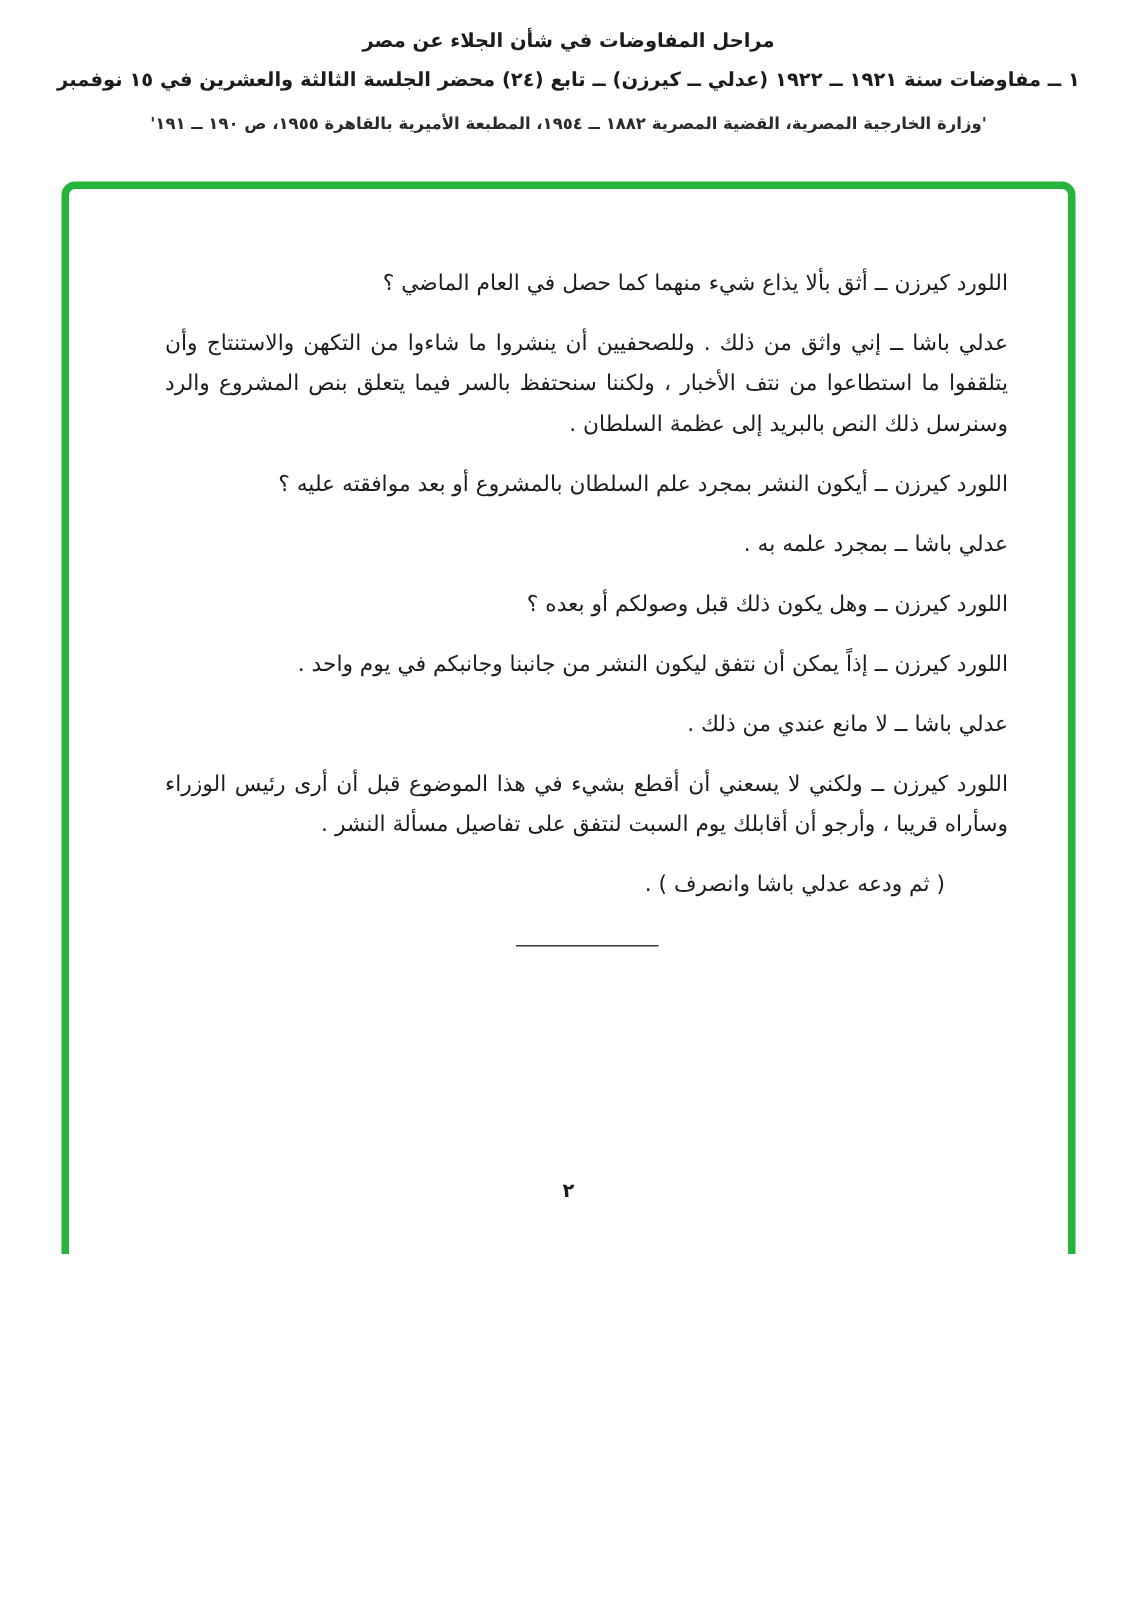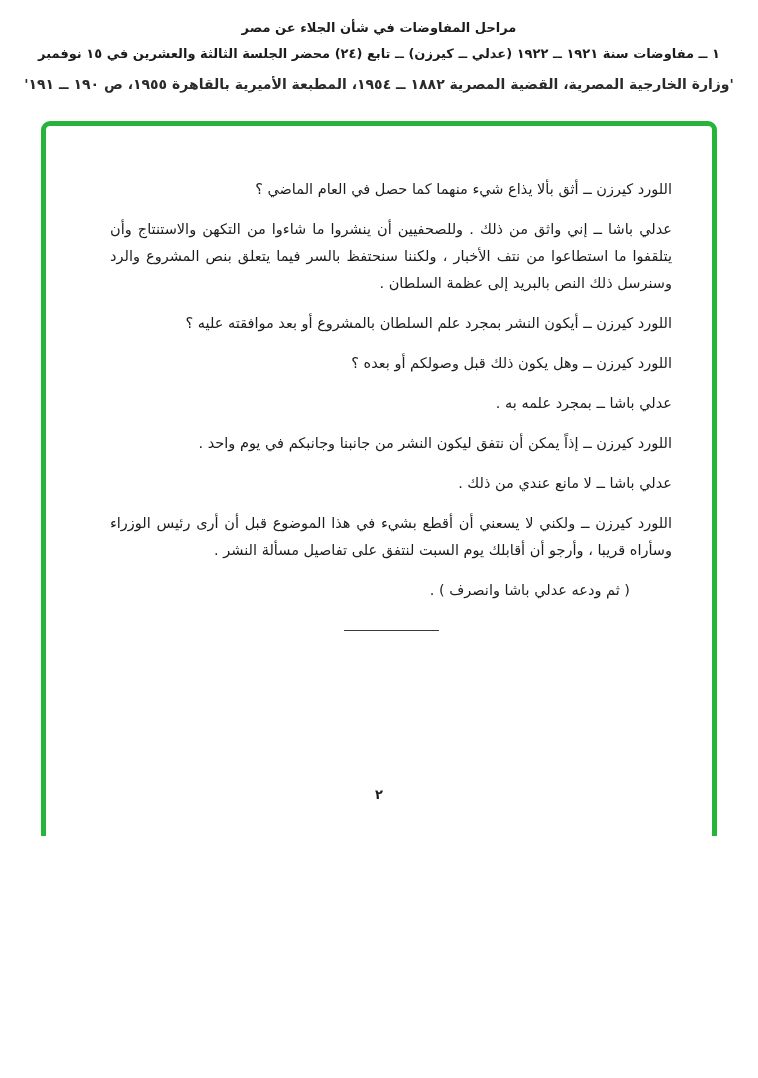--- a/index.html
+++ b/index.html
@@ -25,21 +25,21 @@
     font-size: 13px;
     font-weight: bold;
     margin-bottom: 11px;
     letter-spacing: 0.2px;
   }
   .doc-subtitle {
     font-size: 13px;
     font-weight: bold;
   }
   .doc-source {
-    font-size: 14px;
+    font-size: 11px;
     font-weight: bold;
     margin-top: 15px;
     color: #2a2a2a;
   }
   .green-box {
     position: absolute;
     left: 41px;
     top: 121px;
     width: 676px;
     height: 880px;
@@ -84,22 +84,22 @@
   <header class="doc-header">
     <div class="doc-title">مراحل المفاوضات في شأن الجلاء عن مصر</div>
     <div class="doc-subtitle">١ ــ مفاوضات سنة ١٩٢١ ــ ١٩٢٢ (عدلي ــ كيرزن) ــ تابع (٢٤) محضر الجلسة الثالثة والعشرين في ١٥ نوفمبر</div>
     <div class="doc-source">'وزارة الخارجية المصرية، القضية المصرية ١٨٨٢ ــ ١٩٥٤، المطبعة الأميرية بالقاهرة ١٩٥٥، ص ١٩٠ ــ ١٩١'</div>
   </header>
 
   <section class="green-box">
     <p class="para">اللورد كيرزن ــ أثق بألا يذاع شيء منهما كما حصل في العام الماضي ؟</p>
     <p class="para">عدلي باشا ــ إني واثق من ذلك . وللصحفيين أن ينشروا ما شاءوا من التكهن والاستنتاج وأن يتلقفوا ما استطاعوا من نتف الأخبار ، ولكننا سنحتفظ بالسر فيما يتعلق بنص المشروع والرد وسنرسل ذلك النص بالبريد إلى عظمة السلطان .</p>
     <p class="para">اللورد كيرزن ــ أيكون النشر بمجرد علم السلطان بالمشروع أو بعد موافقته عليه ؟</p>
+    <p class="para">عدلي باشا ــ بمجرد علمه به .</p>
     <p class="para">اللورد كيرزن ــ وهل يكون ذلك قبل وصولكم أو بعده ؟</p>
-    <p class="para">عدلي باشا ــ بمجرد علمه به .</p>
     <p class="para">اللورد كيرزن ــ إذاً يمكن أن نتفق ليكون النشر من جانبنا وجانبكم في يوم واحد .</p>
     <p class="para">عدلي باشا ــ لا مانع عندي من ذلك .</p>
     <p class="para">اللورد كيرزن ــ ولكني لا يسعني أن أقطع بشيء في هذا الموضوع قبل أن أرى رئيس الوزراء وسأراه قريبا ، وأرجو أن أقابلك يوم السبت لنتفق على تفاصيل مسألة النشر .</p>
     <p class="para closing">( ثم ودعه عدلي باشا وانصرف ) .</p>
     <hr class="divider-rule">
   </section>
 
   <div class="page-number">٢</div>
 
 </div>

